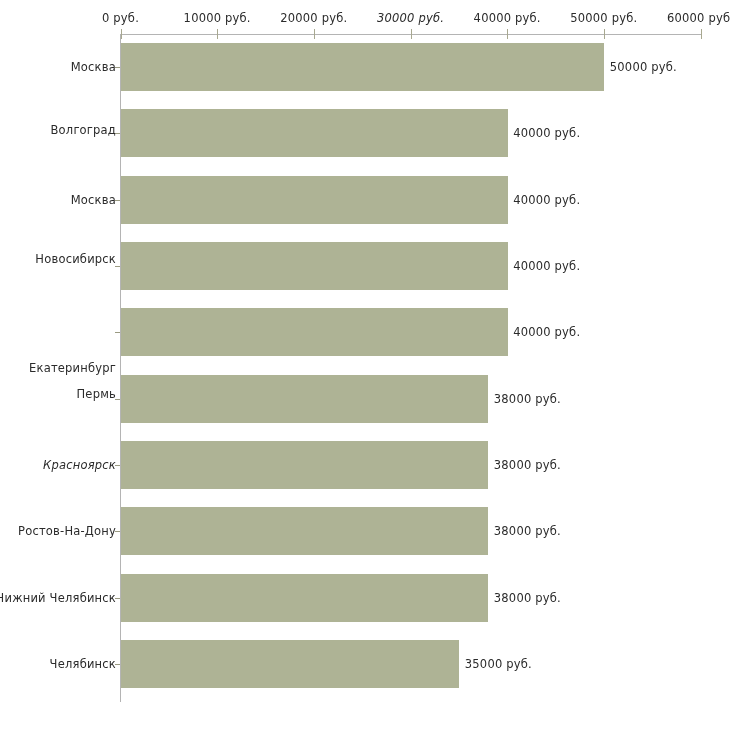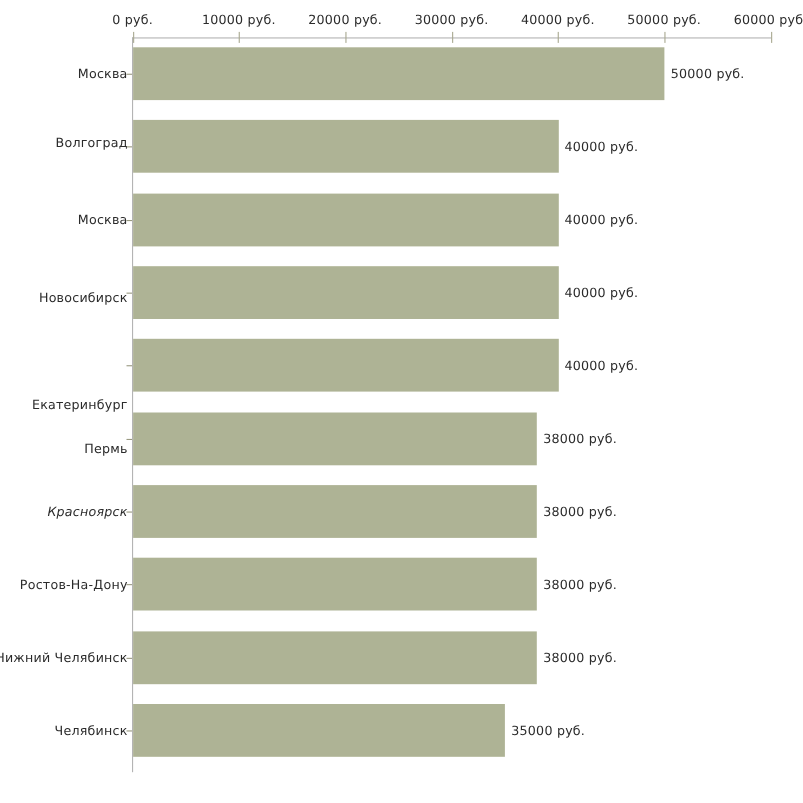--- a/index.html
+++ b/index.html
@@ -108,41 +108,41 @@
     <div class="axis-left-line"></div>
 
     <div id="x-ticks-layer">
         <div class="x-tick" style="left: 120.5px;"></div>
         <div class="x-tick-label" style="left: 120.5px;">0 руб.</div>
         <div class="x-tick" style="left: 217.167px;"></div>
         <div class="x-tick-label" style="left: 217.167px;">10000 руб.</div>
         <div class="x-tick" style="left: 313.833px;"></div>
         <div class="x-tick-label" style="left: 313.833px; text-align: right;">20000 руб.</div>
         <div class="x-tick" style="left: 410.5px;"></div>
-        <div class="x-tick-label" style="left: 410.5px;">30000 руб.</div>
+        <div class="x-tick-label" style="left: 410.5px; font-style: italic;">30000 руб.</div>
         <div class="x-tick" style="left: 507.167px;"></div>
         <div class="x-tick-label" style="left: 507.167px;">40000 руб.</div>
         <div class="x-tick" style="left: 603.833px;"></div>
         <div class="x-tick-label" style="left: 603.833px;">50000 руб.</div>
         <div class="x-tick" style="left: 700.5px;"></div>
         <div class="x-tick-label" style="left: 700.5px;">60000 руб.</div>
       </div>
     <div id="y-ticks-layer">
         <div class="y-tick" style="top: 67.15px;"></div>
         <div class="y-tick-label" style="top: 67.15px;">Москва</div>
         <div class="y-tick" style="top: 133.45px;"></div>
         <div class="y-tick-label" style="top: 130px;">Волгоград</div>
         <div class="y-tick" style="top: 199.75px;"></div>
         <div class="y-tick-label" style="top: 199.75px;">Москва</div>
         <div class="y-tick" style="top: 266.05px;"></div>
-        <div class="y-tick-label" style="top: 271px;">Новосибирск</div>
+        <div class="y-tick-label" style="top: 259px;">Новосибирск</div>
         <div class="y-tick" style="top: 332.35px;"></div>
         <div class="y-tick-label" style="top: 332.35px; margin-top: 36px;">Екатеринбург</div>
         <div class="y-tick" style="top: 398.65px;"></div>
-        <div class="y-tick-label" style="top: 408px;">Пермь</div>
+        <div class="y-tick-label" style="top: 394px;">Пермь</div>
         <div class="y-tick" style="top: 464.95px;"></div>
         <div class="y-tick-label" style="top: 464.95px; font-style: italic;">Красноярск</div>
         <div class="y-tick" style="top: 531.25px;"></div>
         <div class="y-tick-label" style="top: 531.25px;">Ростов-На-Дону</div>
         <div class="y-tick" style="top: 597.55px;"></div>
         <div class="y-tick-label" style="top: 597.55px;">Нижний Челябинск</div>
         <div class="y-tick" style="top: 663.85px;"></div>
         <div class="y-tick-label" style="top: 663.85px;">Челябинск</div>
       </div>
     <div id="bars-layer">

